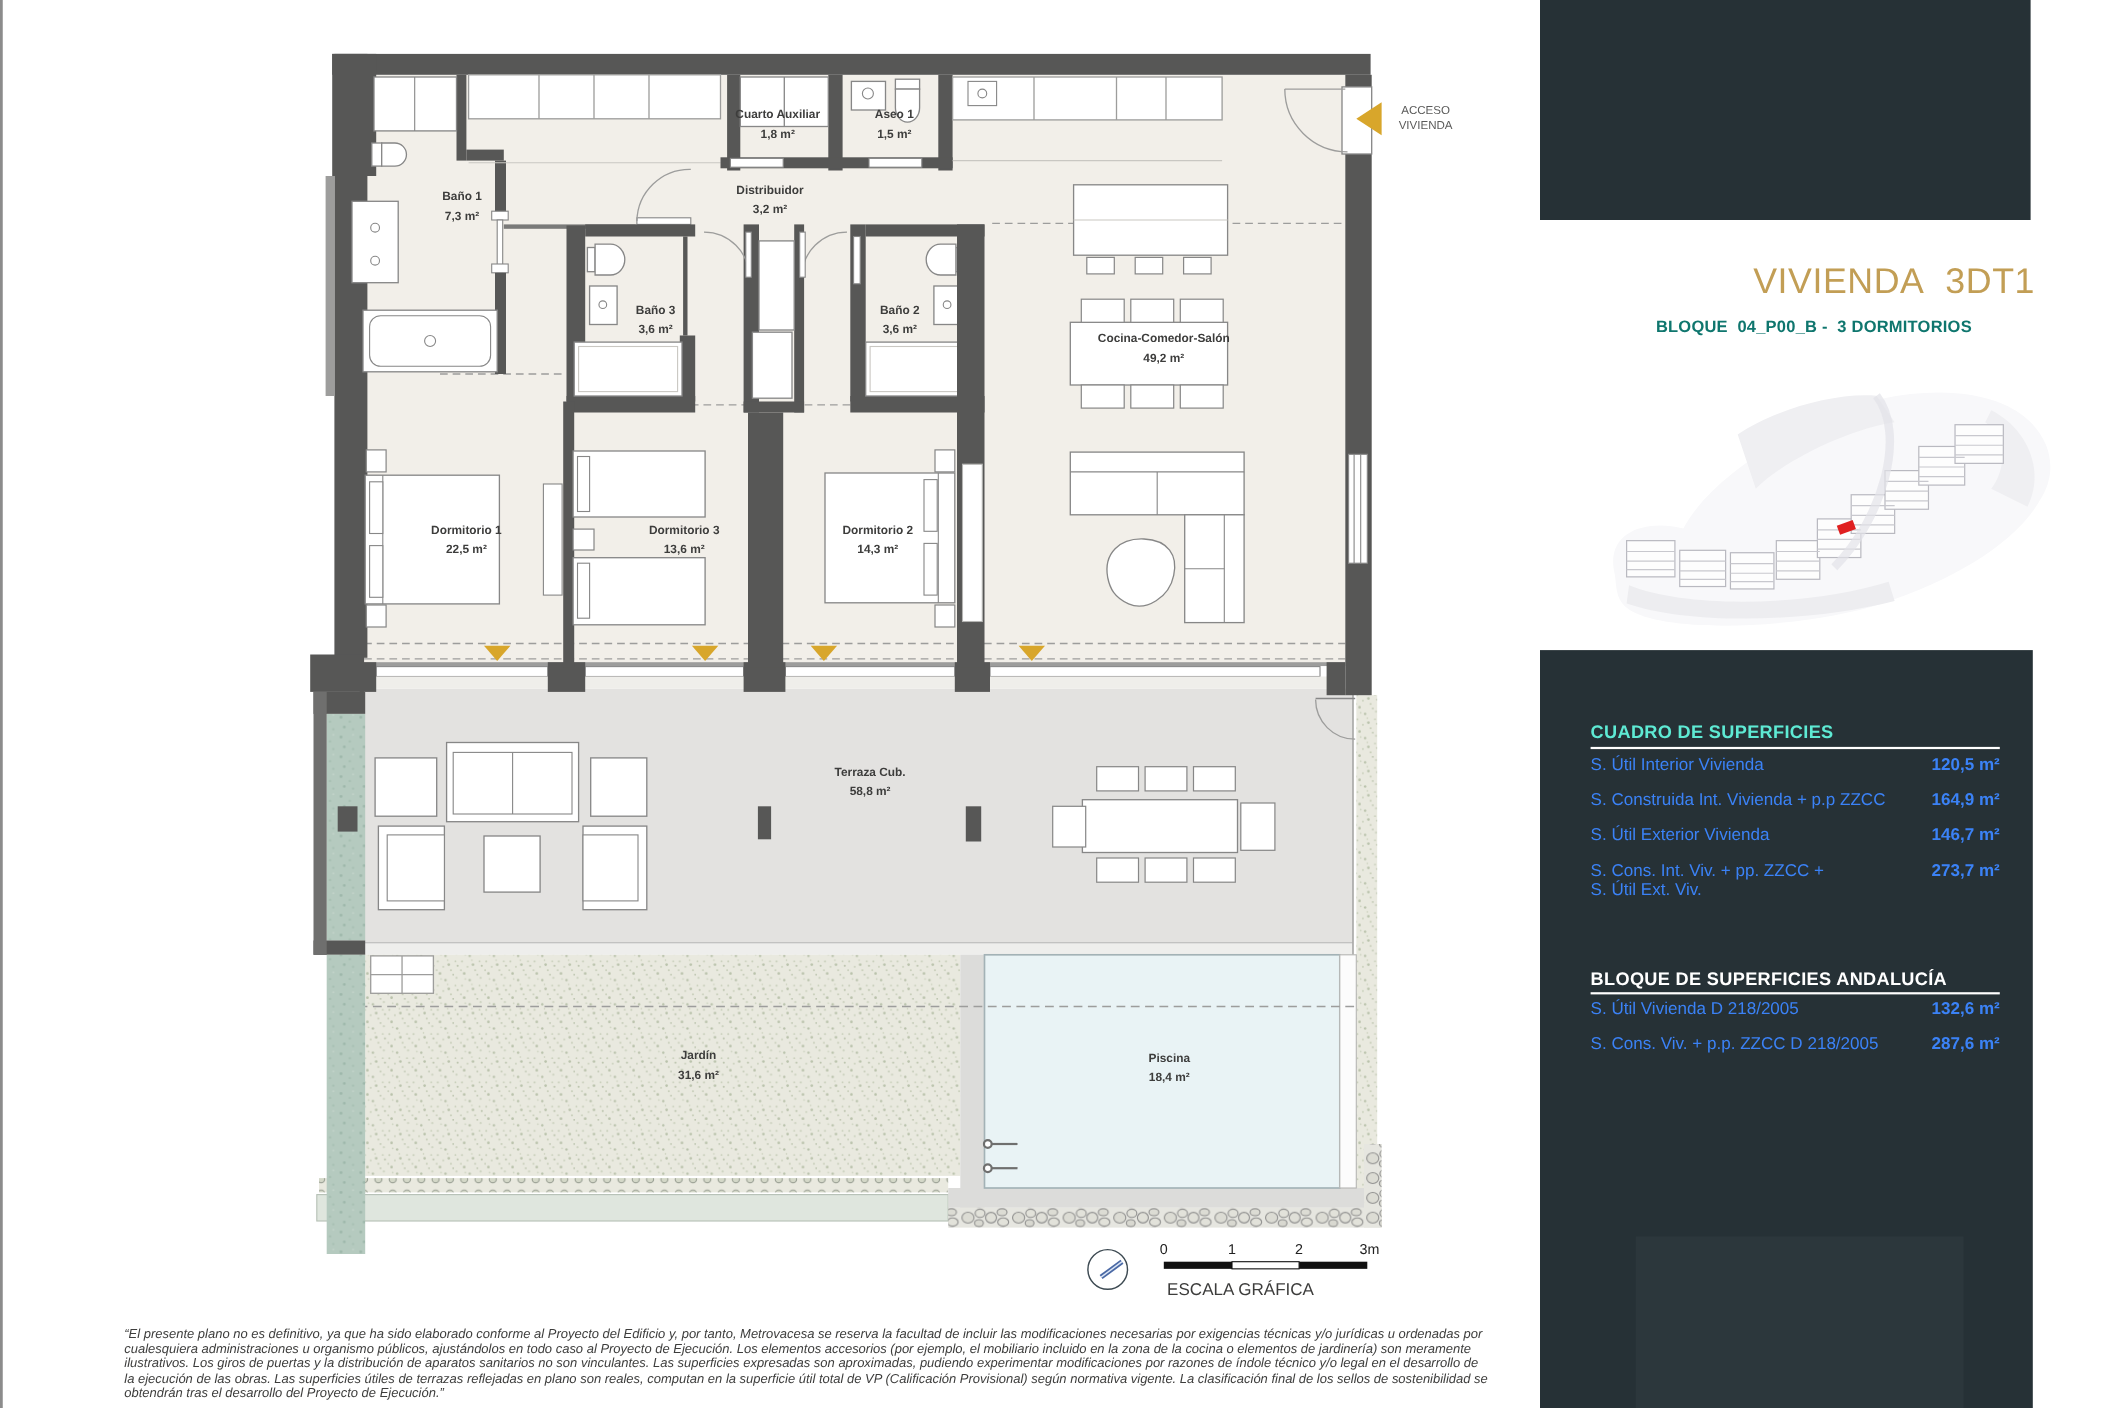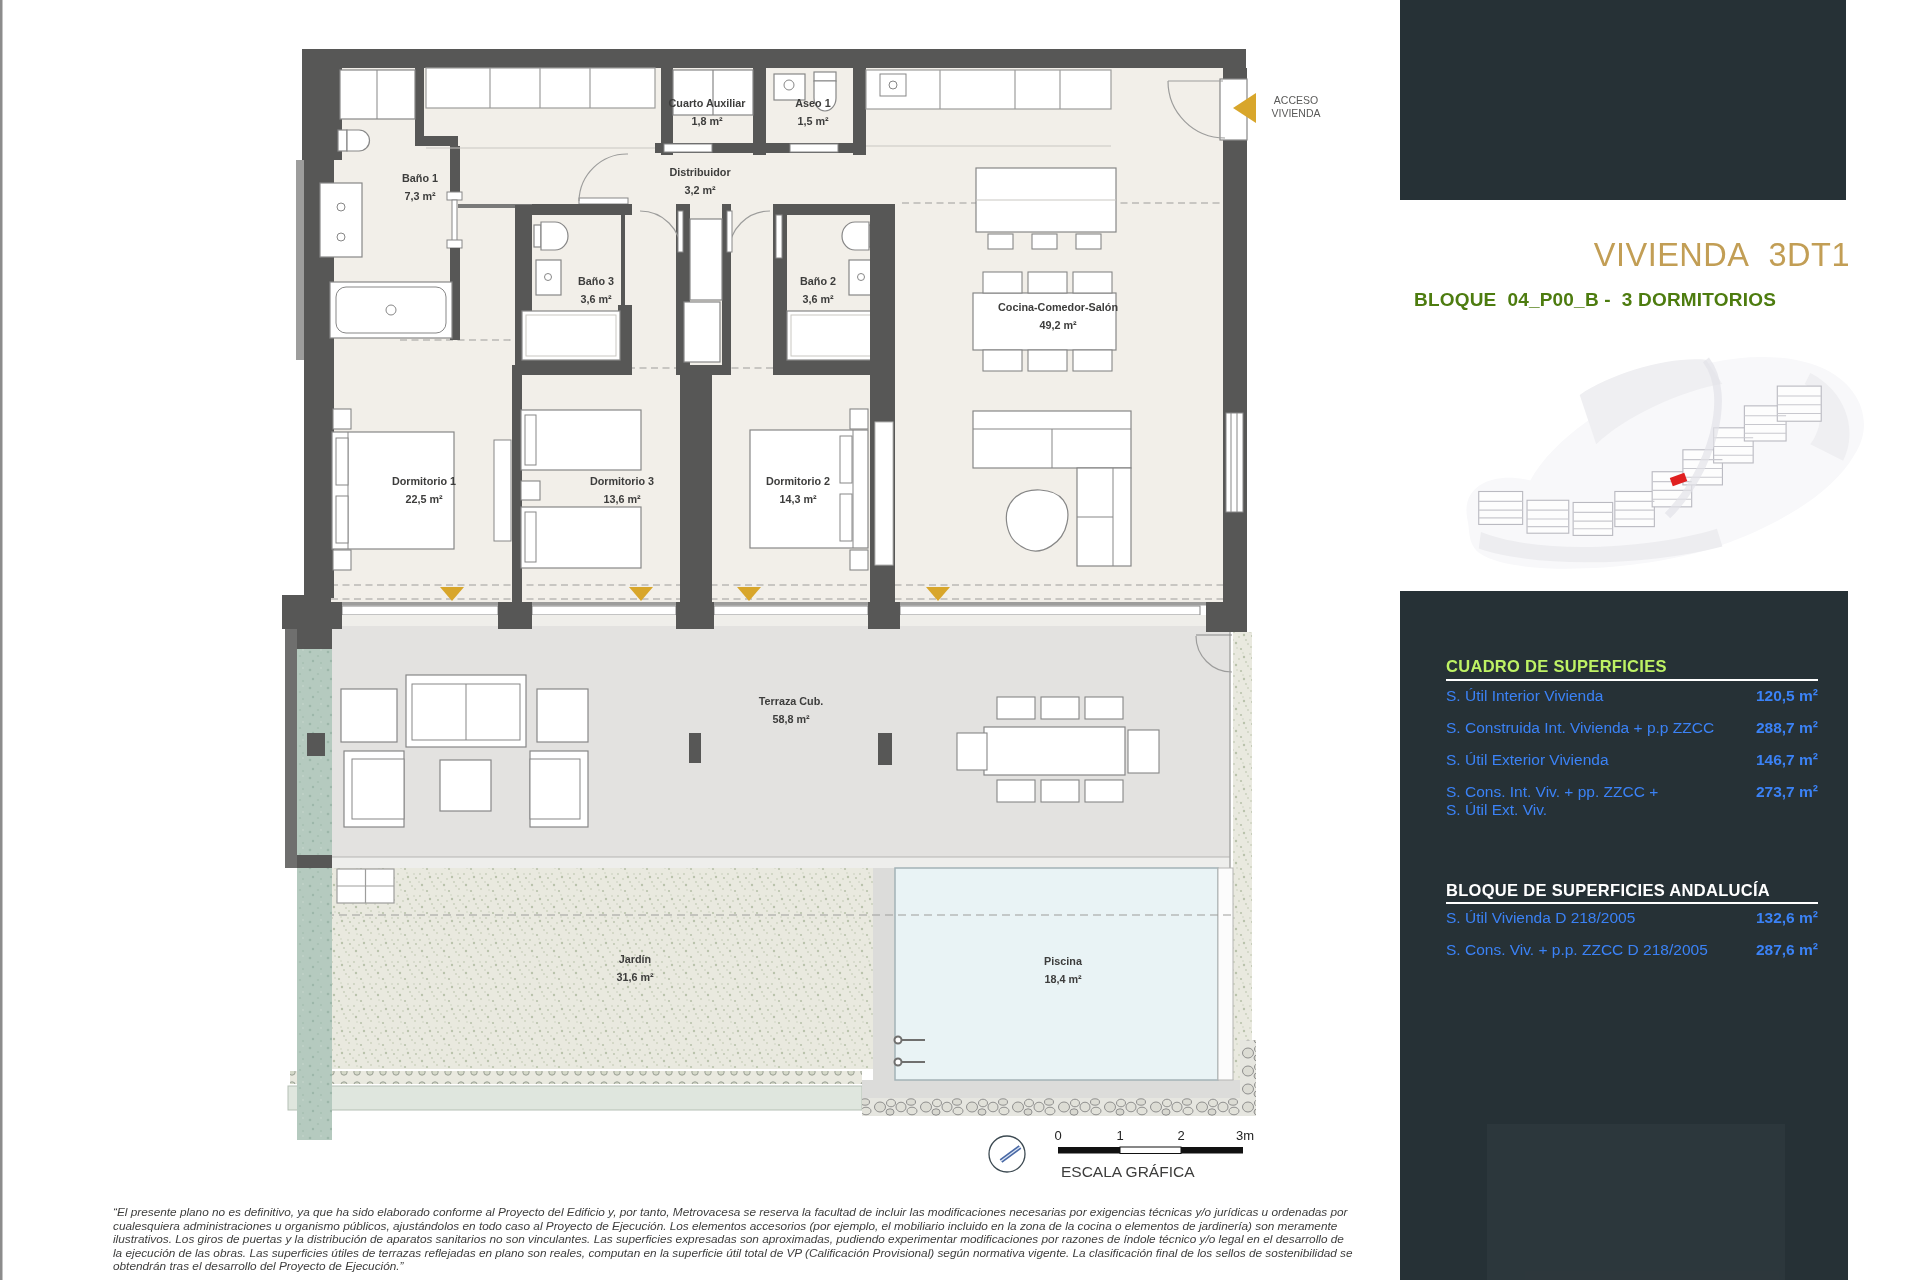--- a/index.html
+++ b/index.html
@@ -446,21 +446,21 @@
   <text x="1181" y="1140" font-size="13" fill="#222" text-anchor="middle">2</text>
   <text x="1245" y="1140" font-size="13" fill="#222" text-anchor="middle">3m</text>
   <text x="1061" y="1177" font-size="15.5" fill="#3d3d3c">ESCALA GRÁFICA</text>
 </g>
 </svg>
 
 <div class="panel" style="left:1400px;top:0;width:446px;height:200px;"></div>
 
 <div style="position:absolute;left:1400px;top:237px;width:450px;text-align:right;color:#c29e55;font-size:32.5px;letter-spacing:0.5px;">VIVIENDA&nbsp;&nbsp;3DT1</div>
 
-<div style="position:absolute;left:1370px;top:289px;width:450px;text-align:center;color:#4d7c0f;font-size:19px;font-weight:bold;letter-spacing:0.2px;">BLOQUE&nbsp;&nbsp;04_P00_B&nbsp;-&nbsp;&nbsp;3&nbsp;DORMITORIOS</div>
+<div style="position:absolute;left:1424px;top:289px;width:450px;text-align:center;color:#0f766e;font-size:15px;font-weight:bold;letter-spacing:0.2px;">BLOQUE&nbsp;&nbsp;04_P00_B&nbsp;-&nbsp;&nbsp;3&nbsp;DORMITORIOS</div>
 
 <svg style="position:absolute;left:1448px;top:340px;" width="472" height="247" viewBox="0 0 430 225" preserveAspectRatio="none">
   <path d="M 18 165 C 10 130 45 120 75 128 C 95 90 150 55 195 35 C 240 15 300 8 340 25 C 375 40 390 75 370 105 C 350 140 300 170 240 190 C 170 212 60 215 30 195 C 18 187 20 175 18 165 Z" fill="#f8f8fa"></path>
   <path d="M 120 50 C 150 30 200 15 235 18 L 250 40 C 215 45 160 70 135 95 Z" fill="#efeff2"></path>
   <path d="M 330 30 C 360 45 375 80 360 110 L 330 95 C 345 75 340 50 325 40 Z" fill="#efeff2"></path>
   <path d="M 30 175 C 80 195 180 192 245 172 L 250 188 C 180 206 80 208 28 190 Z" fill="#ededf0"></path>
   <g fill="#fdfdfd" stroke="#b9b9c0" stroke-width="1">
     <rect x="28" y="138" width="40" height="30"></rect>
     <rect x="72" y="146" width="38" height="30"></rect>
     <rect x="114" y="148" width="36" height="30"></rect>
@@ -502,25 +502,25 @@
   </g>
   <path d="M 235 18 C 260 50 240 120 200 160" fill="none" stroke="#e3e3e8" stroke-width="7" opacity="0.7"></path>
   <rect x="203" y="123" width="14" height="8" fill="#e02020" transform="rotate(-20 210 127)"></rect>
 </svg>
 
 <div class="panel" style="left:1400px;top:591px;width:448px;height:689px;">
 
   <div style="position:absolute;left:87px;top:533px;width:298px;height:156px;background:rgba(255,255,255,0.03);"></div>
 
   <div style="position:absolute;left:46px;top:656px;margin-top:-656px;"></div>
-  <div style="position:absolute;left:46px;top:66px;color:#bef264;font-size:16.5px;font-weight:bold;letter-spacing:0.3px;">CUADRO DE SUPERFICIES</div>
+  <div style="position:absolute;left:46px;top:66px;color:#5eead4;font-size:16.5px;font-weight:bold;letter-spacing:0.3px;">CUADRO DE SUPERFICIES</div>
   <div style="position:absolute;left:46px;top:88px;width:372px;height:2px;background:#fff;"></div>
 
   <div class="prow" style="top:96px;">S. Útil Interior Vivienda<span class="pval">120,5 m²</span></div>
-  <div class="prow" style="top:128px;">S. Construida Int. Vivienda + p.p ZZCC<span class="pval">288,7 m²</span></div>
+  <div class="prow" style="top:128px;">S. Construida Int. Vivienda + p.p ZZCC<span class="pval">164,9 m²</span></div>
   <div class="prow" style="top:160px;">S. Útil Exterior Vivienda<span class="pval">146,7 m²</span></div>
   <div class="prow" style="top:192px;">S. Cons. Int. Viv. + pp. ZZCC +<br>S. Útil Ext. Viv.<span class="pval">273,7 m²</span></div>
 
   <div style="position:absolute;left:46px;top:290px;color:#fff;font-size:16.5px;font-weight:bold;letter-spacing:0.3px;">BLOQUE DE SUPERFICIES ANDALUCÍA</div>
   <div style="position:absolute;left:46px;top:311px;width:372px;height:2px;background:#fff;"></div>
   <div class="prow" style="top:318px;">S. Útil Vivienda D 218/2005<span class="pval">132,6 m²</span></div>
   <div class="prow" style="top:350px;">S. Cons. Viv. + p.p. ZZCC D 218/2005<span class="pval">287,6 m²</span></div>
 
 </div>
 

